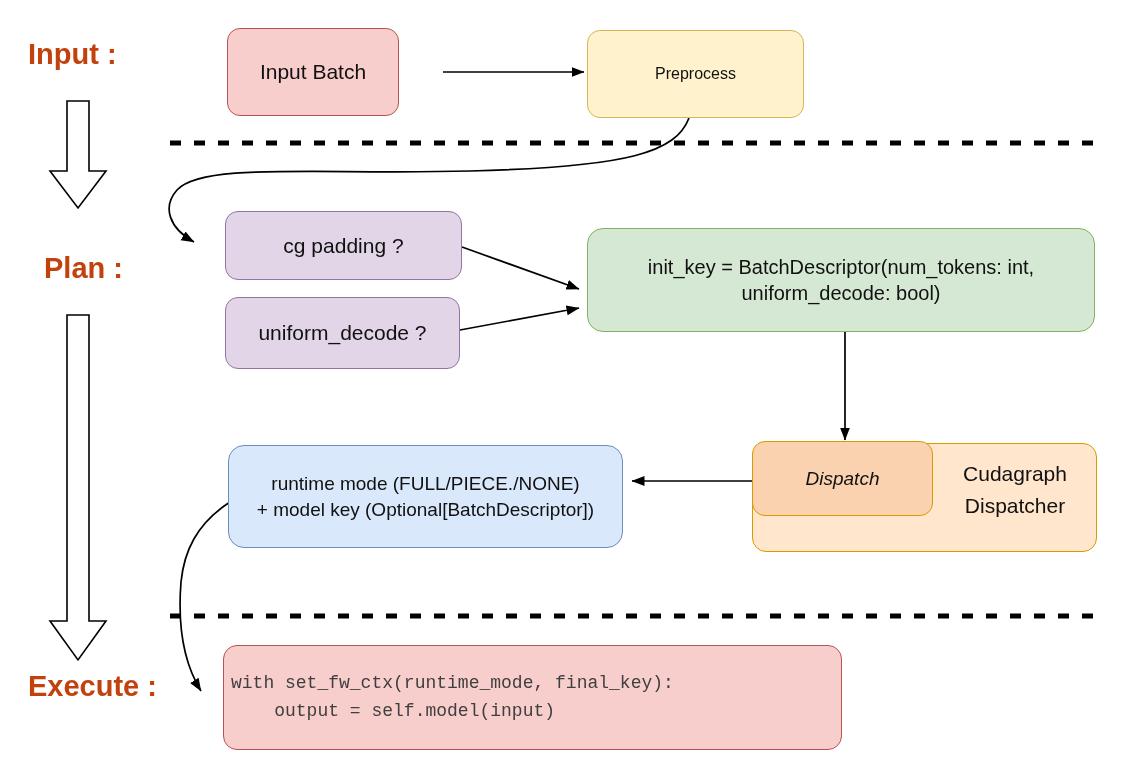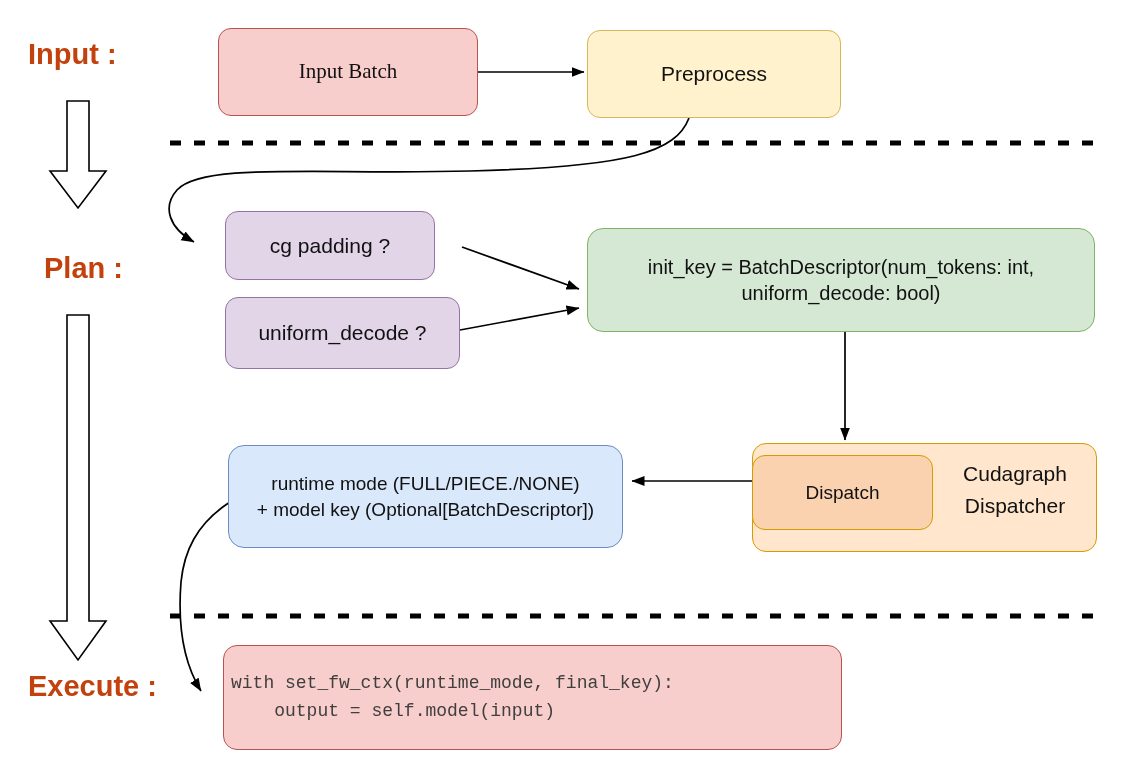--- a/index.html
+++ b/index.html
@@ -24,27 +24,27 @@
     border-radius:13px;
     display:flex;
     flex-direction:column;
     align-items:center;
     justify-content:center;
     text-align:center;
     color:#111111;
     line-height:1.32;
   }
   .node div { white-space:pre; }
-  #node-input-batch   { left:218px; top:28px;  width:260px; height:88px; font-size:21px;font-family:Liberation Serif, serif; }
-  #node-preprocess    { left:587px; top:30px;  width:254px; height:88px; font-size:21px; }
-  #node-cg-padding    { left:225px; top:211px; width:210px; height:69px; font-size:21px; }
+  #node-input-batch   { left:227px; top:28px;  width:172px; height:88px; font-size:21px; }
+  #node-preprocess    { left:587px; top:30px;  width:217px; height:88px; font-size:16px; }
+  #node-cg-padding    { left:225px; top:211px; width:237px; height:69px; font-size:21px; }
   #node-uniform-decode{ left:225px; top:297px; width:235px; height:72px; font-size:21px; }
   #node-init-key      { left:587px; top:228px; width:508px; height:104px; font-size:20px; border-radius:16px; }
   #node-cudagraph     { left:752px; top:443px; width:345px; height:109px; border-radius:14px; }
-  #node-dispatch      { left:752px; top:455px; width:181px; height:75px; font-size:19px; }
+  #node-dispatch      { left:752px; top:441px; width:181px; height:75px; font-size:19px;font-style:italic; }
   #cudagraph-label    { position:absolute; left:933px; top:458px; width:164px; text-align:center;
                         font-size:21px; line-height:1.5; color:#111111; }
   #node-runtime       { left:228px; top:445px; width:395px; height:103px; font-size:19px; border-radius:16px; }
   #node-execute-code  { left:223px; top:645px; width:619px; height:105px; border-radius:14px;
                         align-items:flex-start; justify-content:center; text-align:center;
                         font-family:"Liberation Mono", monospace; font-size:18px; line-height:1.55; }
   #node-execute-code div { padding-left:7px; }
   svg.layer { position:absolute; left:0; top:0; pointer-events:none; }
 </style>
 </head>

